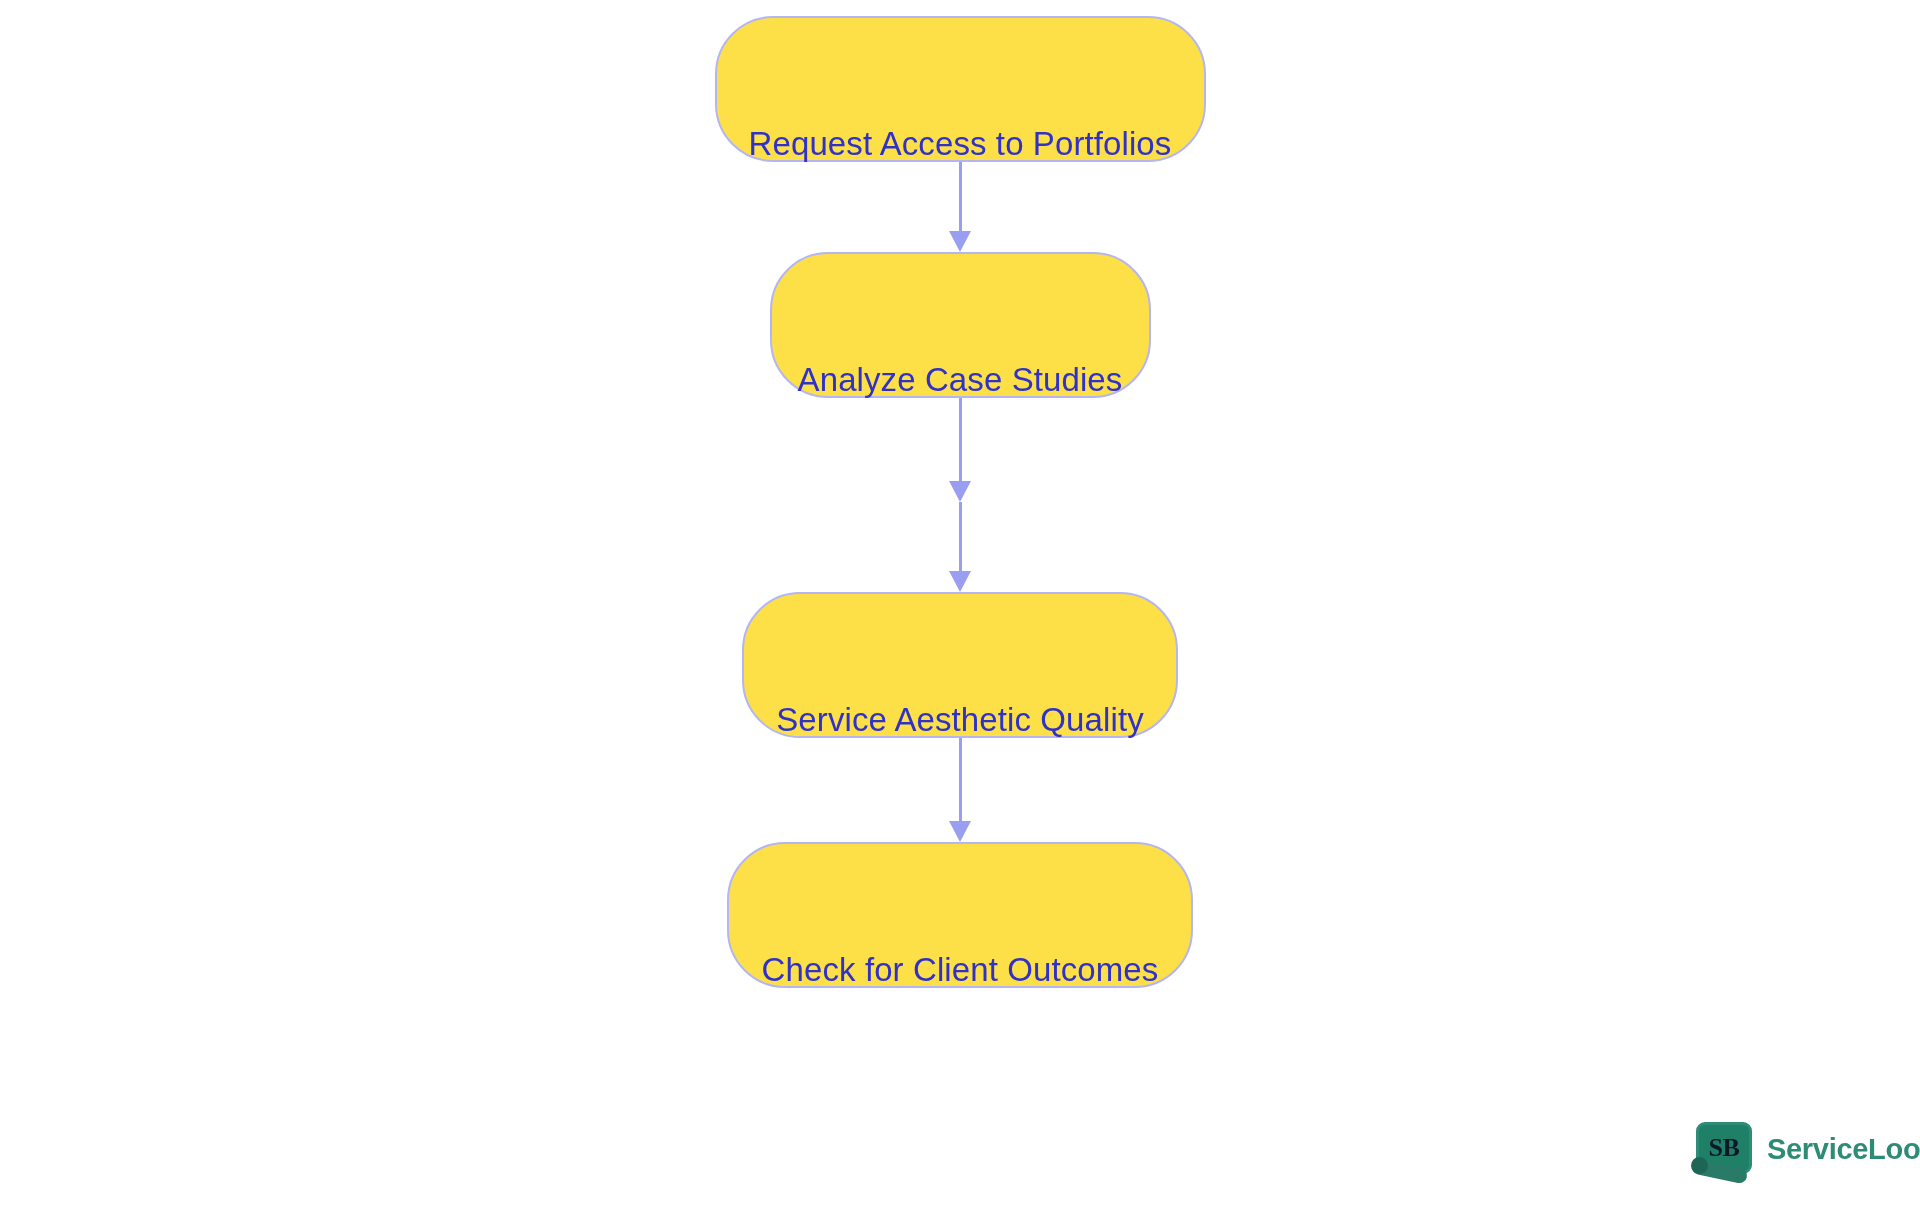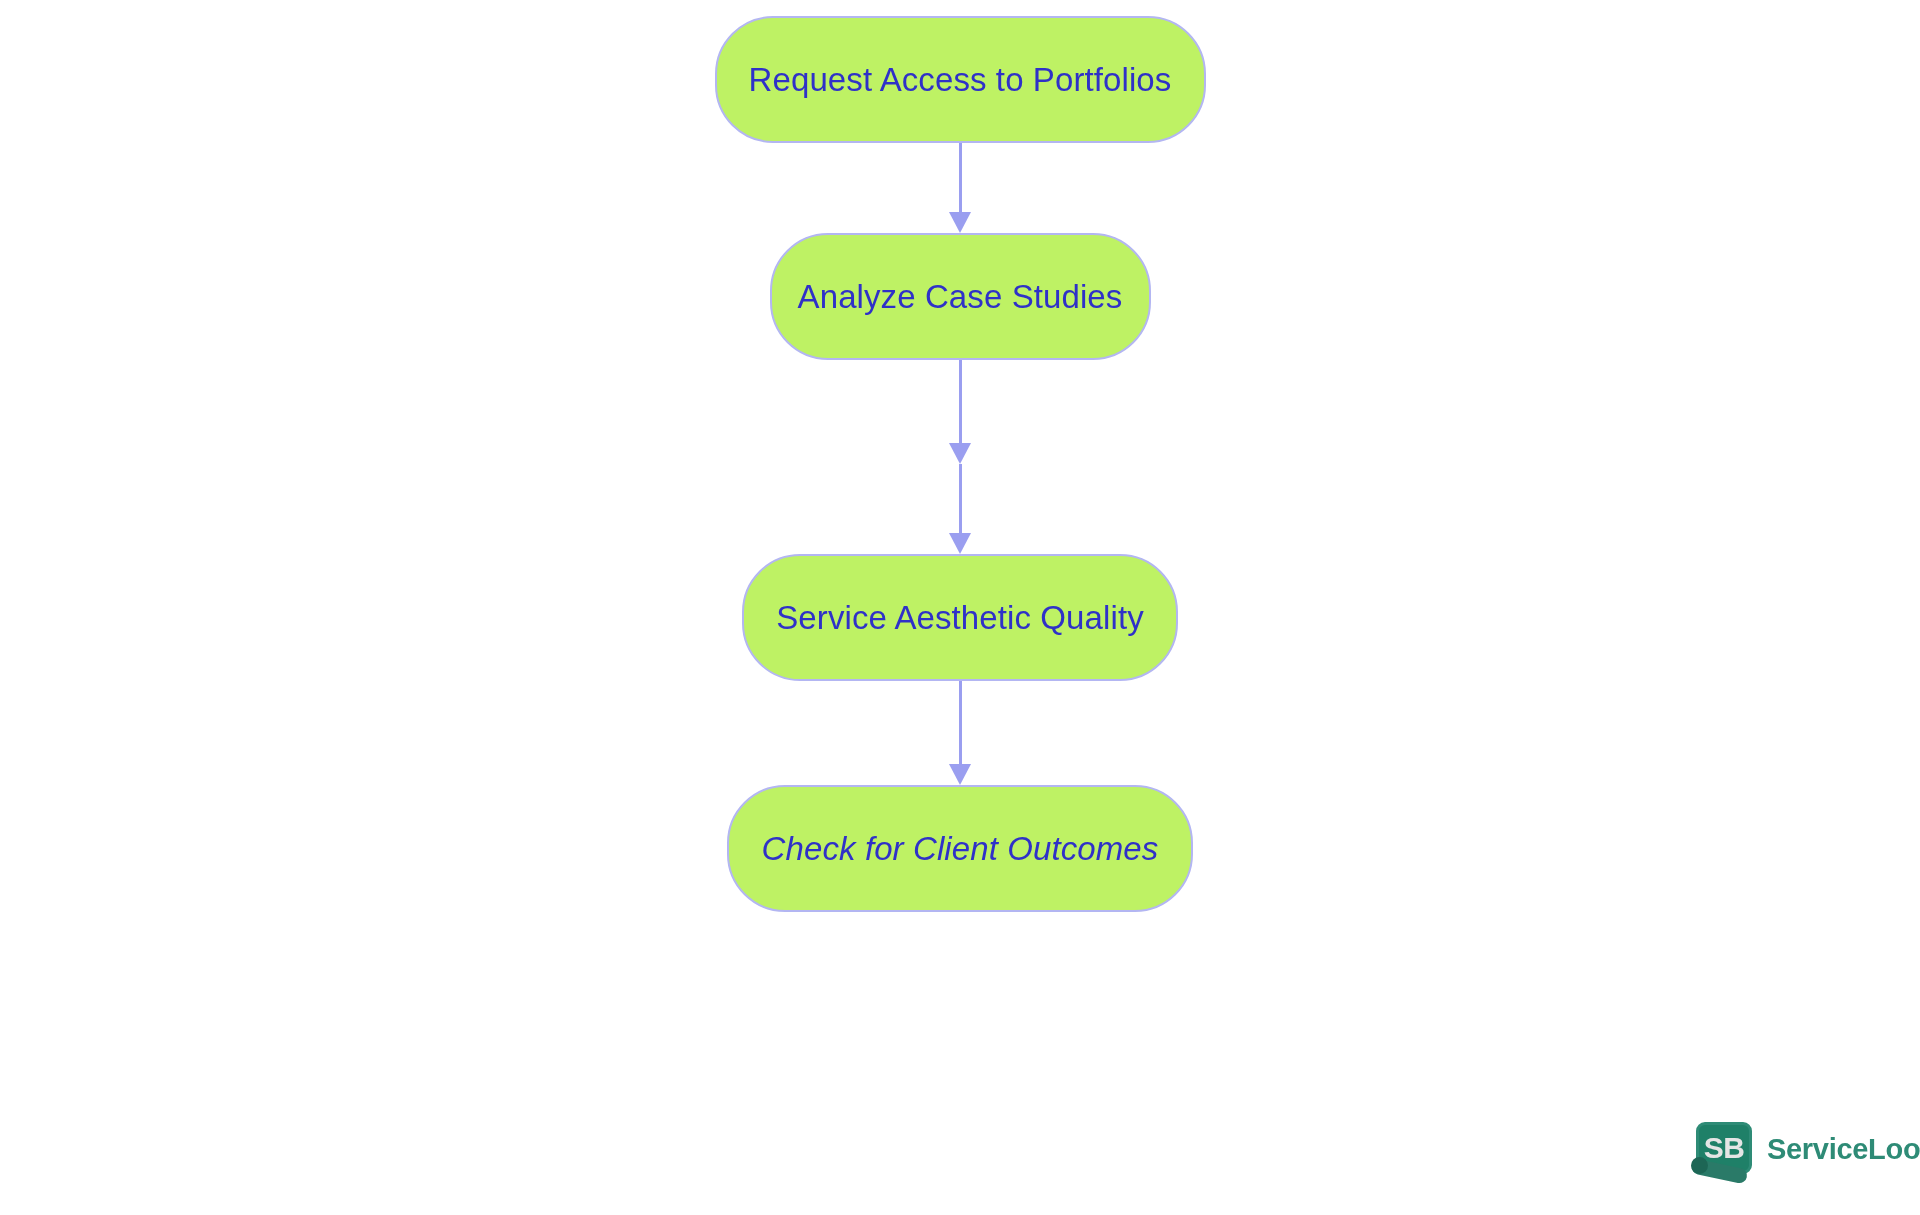--- a/index.html
+++ b/index.html
@@ -32,44 +32,44 @@
     top: 16px;
     width: 1920px;
     display: flex;
     flex-direction: column;
     align-items: center;
   }
 
   
   .node {
     box-sizing: border-box;
-    height: 127px;
-    background: #bef264;
+    height: 146px;
+    background: #fde047;
     border: 2px solid #b3b6f2;
     border-radius: 58px;
     display: flex;
-    align-items: center;
+    align-items: flex-end;
     justify-content: center;
     position: relative;
     z-index: 2;
   }
   .node-label {
     font-size: 33px;
     font-weight: 400;
     color: #2f31c8;
     letter-spacing: 0.1px;
     line-height: 1;
     white-space: nowrap;
     padding: 0 6px;
   }
 
   .node.w-491 { width: 491px; }
   .node.w-381 { width: 381px; }
   .node.w-436 { width: 436px; }
-  .node.w-466 { width: 466px; font-style: italic; }
+  .node.w-466 { width: 466px; }
 
   
   .connector {
     position: relative;
     width: 24px;
     display: flex;
     flex-direction: column;
     align-items: center;
     z-index: 1;
   }
@@ -114,26 +114,26 @@
     height: 52px;
     background: #1f8068;
     border: 3px solid #2e8b76;
     border-radius: 9px;
     box-sizing: border-box;
     display: flex;
     align-items: center;
     justify-content: center;
   }
   .logo-mark .plate-text {
-    color: #e5e5e5;
-    font-size: 30px;
+    color: #0f172a;
+    font-size: 26px;
     font-weight: 700;
     line-height: 1;
     letter-spacing: -0.5px;
-    font-family: Liberation Sans, sans-serif;
+    font-family: Liberation Serif, serif;
   }
   .logo-mark .handle {
     position: absolute;
     left: 0px;
     top: 40px;
     width: 56px;
     height: 15px;
     background: #2a7a68;
     border-radius: 8px;
     transform: rotate(12deg);

